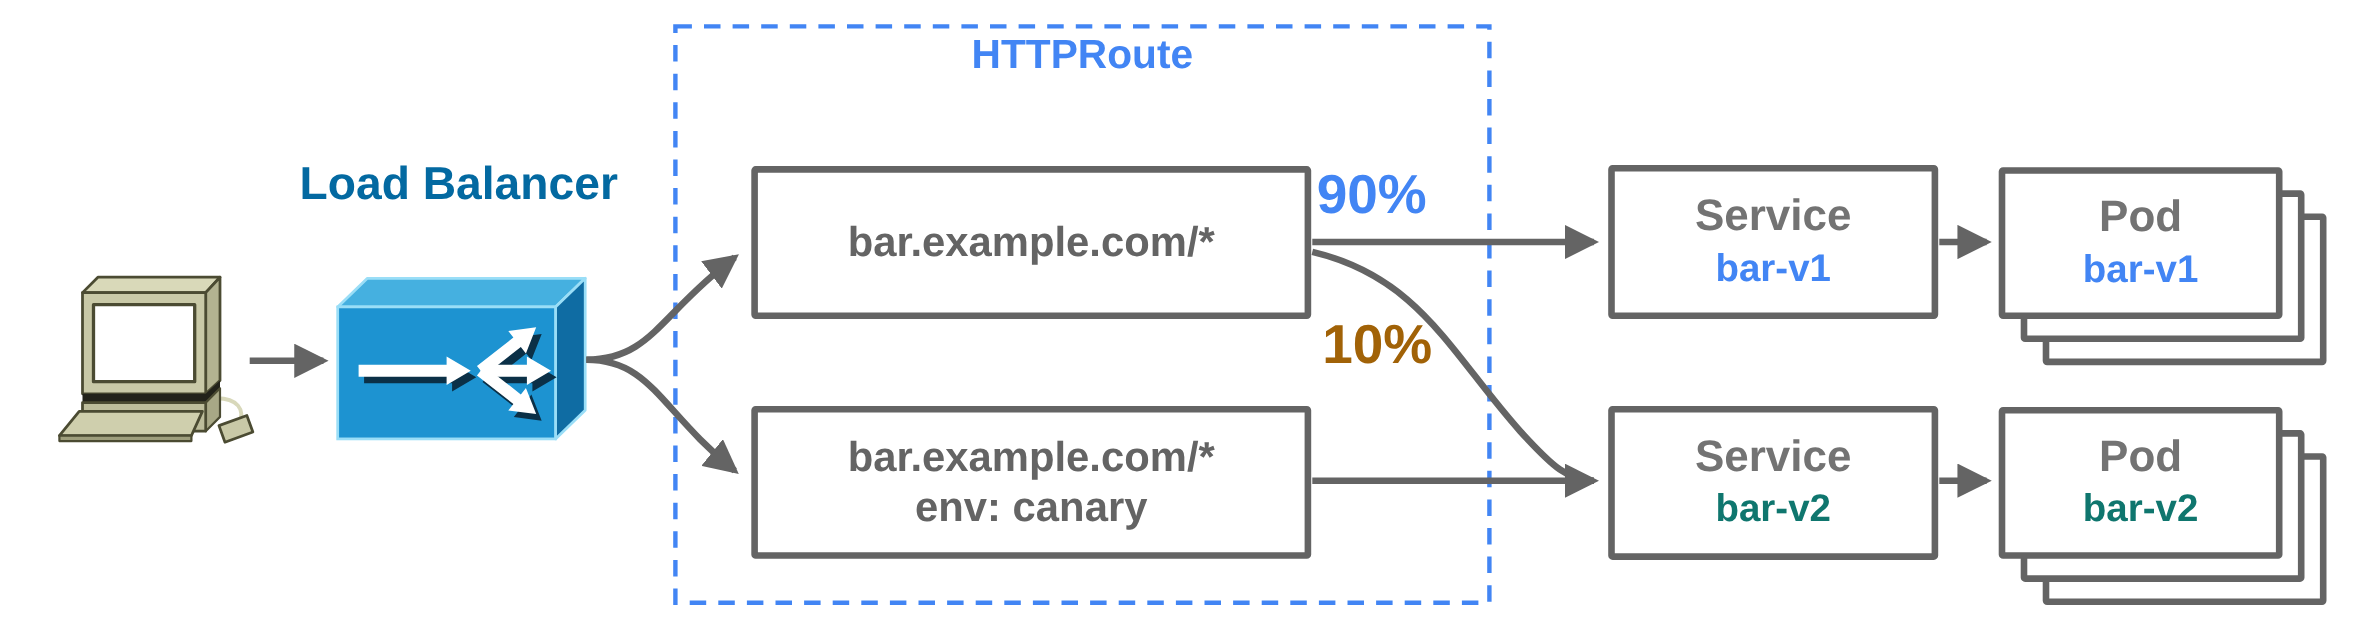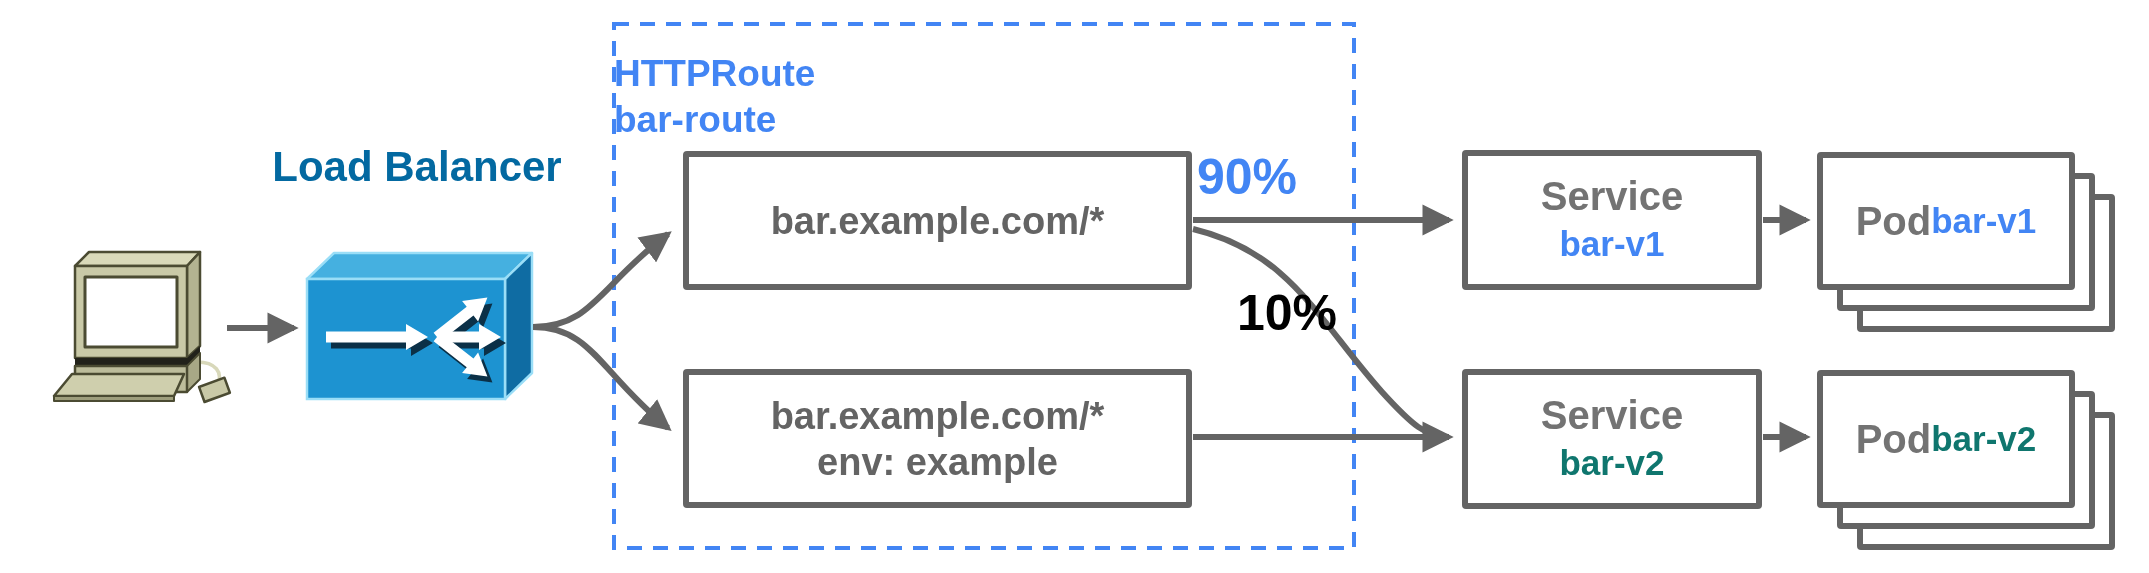--- a/index.html
+++ b/index.html
@@ -13,21 +13,21 @@
   }
   .layer{position:absolute;left:0;top:0;width:2149px;height:573px;}
   .abs{position:absolute;box-sizing:border-box;}
 
   .lb-label{
     left:417px;top:167px;transform:translate(-50%,-50%);
     font-size:42px;color:#0369a1;white-space:nowrap;
   }
   .httproute-title{
     left:614px;top:27px;width:740px;
-    text-align:left;font-size:37px;line-height:46px;color:#4285f4;margin-top:24px;
+    text-align:center;font-size:37px;line-height:46px;color:#4285f4;
   }
 
   .node-box{
     background:#ffffff;border:6px solid #646464;border-radius:4px;
     display:flex;flex-direction:column;align-items:center;justify-content:center;
     color:#646464;text-align:center;
   }
   .match-1{left:683px;top:151px;width:509px;height:139px;font-size:38px;line-height:46px;}
   .match-2{left:683px;top:369px;width:509px;height:139px;font-size:38px;line-height:46px;}
   .service-1{left:1462px;top:150px;width:300px;height:140px;}
@@ -35,29 +35,29 @@
   .kind{font-size:40px;line-height:48px;color:#737373;}
   .res-name{font-size:35px;line-height:48px;}
   .name-blue{color:#4285f4;}
   .name-green{color:#0f766e;}
 
   .pct{
     transform:translate(-50%,-50%);
     font-size:50px;white-space:nowrap;
   }
   .pct-90{left:1247px;top:177px;color:#4285f4;}
-  .pct-10{left:1287px;top:313px;color:#000000;}
+  .pct-10{left:1252px;top:313px;color:#a16207;}
 
   .pod-stack{width:298px;height:182px;}
   .pod-stack-1{left:1817px;top:152px;}
   .pod-stack-2{left:1817px;top:370px;}
   .pod-card{
     position:absolute;width:258px;height:138px;box-sizing:border-box;
     background:#ffffff;border:6px solid #646464;border-radius:4px;
-    display:flex;flex-direction:row;align-items:center;justify-content:center;
+    display:flex;flex-direction:column;align-items:center;justify-content:center;
     text-align:center;
   }
   .pod-card.back2{left:40px;top:42px;}
   .pod-card.back1{left:20px;top:21px;}
   .pod-card.front{left:0;top:0;}
 </style>
 </head>
 <body>
 
 <div class="canvas">
@@ -118,29 +118,28 @@
       <path d="M 1193 437 H 1449" marker-end="url(#ah)"></path>
       <path d="M 1763 220 H 1806" marker-end="url(#ah)"></path>
       <path d="M 1763 437 H 1806" marker-end="url(#ah)"></path>
     </g>
   </svg>
 
   <div class="abs lb-label">Load Balancer</div>
 
   <div class="abs httproute-title">
     <div>HTTPRoute</div>
-    <div>bar-route</div>
   </div>
 
   <div class="abs node-box match-1">
     <div>bar.example.com/*</div>
   </div>
   <div class="abs node-box match-2">
     <div>bar.example.com/*</div>
-    <div>env: example</div>
+    <div>env: canary</div>
   </div>
 
   <div class="abs pct pct-90">90%</div>
   <div class="abs pct pct-10">10%</div>
 
   <div class="abs node-box service-1">
     <div class="kind">Service</div>
     <div class="res-name name-blue">bar-v1</div>
   </div>
   <div class="abs node-box service-2">

